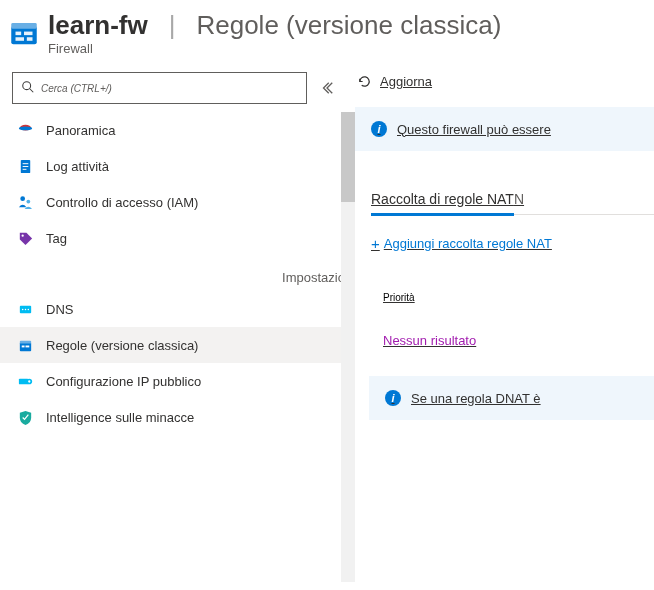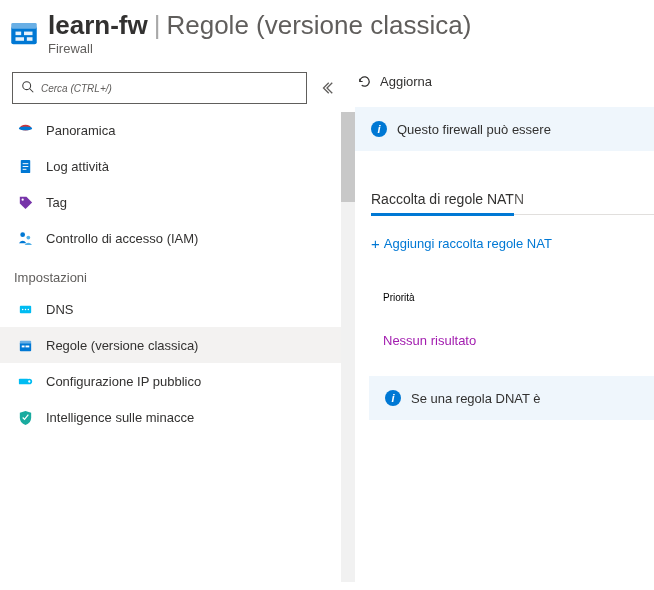--- a/index.html
+++ b/index.html
@@ -2,49 +2,49 @@
 <html><head>
   <meta charset="utf-8">
   <style>
     * { margin: 0; padding: 0; box-sizing: border-box; font-family: 'Segoe UI', Arial, sans-serif; }
     body { width: 654px; height: 590px; overflow: hidden; background: #fff; color: #323130; font-size: 13px; }
 
     .header { padding: 10px 0 6px 0; display: flex; align-items: flex-start; }
     .header-icon { width: 48px; display: flex; justify-content: center; padding-top: 6px; }
     .header-icon svg { width: 34px; height: 34px; }
     .header-text { flex: 1; }
-    .header-title-row { display: flex; align-items: center; gap: 6px; }
+    .header-title-row { display: flex; align-items: center; gap: 21px; }
     .resource-name { font-size: 26px; font-weight: 600; color: #323130; }
     .title-sep { color: #a8a8a8; font-size: 26px; font-weight: 300; }
     .page-title { font-size: 26px; font-weight: 300; color: #605e5c; }
     .resource-type { font-size: 13px; color: #605e5c; margin-top: 0; }
 
     .content-split { display: flex; height: calc(590px - 70px); }
 
     .left-panel { width: 355px; border-right: none; position: relative; }
     .search-row { padding: 10px 12px 8px 12px; display: flex; align-items: center; }
     .search-box { flex: 1; border: 1px solid #605e5c; height: 32px; display: flex; align-items: center; padding: 0 8px; }
     .search-box input { border: none; outline: none; flex: 1; font-size: 10px; }
     .search-box input::placeholder { color: #605e5c; font-style: italic; }
     .search-icon svg { width: 14px; height: 14px; margin-right: 6px; }
     .collapse-btn { width: 32px; height: 32px; display: flex; align-items: center; justify-content: center; margin-left: 4px; cursor: pointer; }
     .collapse-btn svg { width: 14px; height: 14px; }
 
     .nav-wrap { position: relative; height: calc(100% - 50px); }
     .nav-scrollbar { position: absolute; right: 0; top: 0; width: 14px; height: 100%; background: #f1f1f1; }
     .nav-thumb { width: 100%; height: 90px; background: #c8c8c8; position: absolute; top: 0; }
-    .nav-list { padding-right: 0; }
+    .nav-list { padding-right: 0; text-align: right; }
 
     .nav-item { height: 36px; display: flex; align-items: center; padding-left: 16px; gap: 12px; cursor: pointer; color: #323130; font-size: 13px; }
     .nav-item.selected { background: #f3f2f1; }
     .nav-icon { width: 18px; height: 18px; display: flex; align-items: center; justify-content: center; }
     .nav-icon svg { width: 17px; height: 17px; }
     .section-header { padding: 14px 0 6px 14px; font-size: 13px; color: #605e5c; }
 
-    .right-panel { flex: 1; padding: 10px 0 0 0; position: relative; overflow: hidden; }
+    .right-panel { flex: 1; padding: 10px 0 0 0; position: relative; overflow: hidden; text-decoration: underline; }
     .refresh-row { padding: 2px 0 18px 2px; display: flex; align-items: center; gap: 8px; cursor: pointer; }
     .refresh-row svg { width: 15px; height: 15px; }
 
     .info-banner { background: #eff6fc; padding: 14px 16px; display: flex; align-items: center; gap: 10px; color: #323130; font-size: 13px; }
     .info-circle { width: 16px; height: 16px; border-radius: 50%; background: #0078d4; color: #fff; display: flex; align-items: center; justify-content: center; font-size: 11px; font-weight: 700; font-style: italic; flex-shrink: 0; }
 
     .tabs-row { margin: 40px 0 0 16px; display: flex; border-bottom: 1px solid #e1dfdd; }
     .tab { padding-bottom: 6px; cursor: pointer; font-size: 14px; color: #605e5c; }
     .tab.active { border-bottom: 3px solid #0078d4; color: #323130; margin-bottom: -2px; }
 
@@ -120,37 +120,37 @@
                 <line x1="6" y1="9" x2="12" y2="9" stroke="#fff" stroke-width="1"></line>
                 <line x1="6" y1="12" x2="10" y2="12" stroke="#fff" stroke-width="1"></line>
               </svg>
           </span>
           <span>Log attività</span>
         </div>
 
         <div class="nav-item">
           <span class="nav-icon">
             <svg viewBox="0 0 18 18">
-                <path d="M3 3 L10 3 L16 9 L9 16 L3 10 Z" fill="#7734a9"></path>
-                <circle cx="6" cy="6" r="1.2" fill="#fff"></circle>
-              </svg>
-          </span>
-          <span>Tag</span>
-        </div>
-
-        <div class="nav-item">
-          <span class="nav-icon">
-            <svg viewBox="0 0 18 18">
                 <circle cx="6" cy="5" r="2.5" fill="#0078d4"></circle>
                 <path d="M2 14 Q6 9 10 14" fill="#0078d4"></path>
                 <circle cx="12" cy="8" r="2" fill="#50b0e8"></circle>
                 <path d="M8 16 Q12 11 16 16" fill="#50b0e8"></path>
               </svg>
           </span>
           <span>Controllo di accesso (IAM)</span>
+        </div>
+
+        <div class="nav-item">
+          <span class="nav-icon">
+            <svg viewBox="0 0 18 18">
+                <path d="M3 3 L10 3 L16 9 L9 16 L3 10 Z" fill="#7734a9"></path>
+                <circle cx="6" cy="6" r="1.2" fill="#fff"></circle>
+              </svg>
+          </span>
+          <span>Tag</span>
         </div>
 
         <div class="section-header">Impostazioni</div>
 
         <div class="nav-item">
           <span class="nav-icon">
             <svg viewBox="0 0 18 18">
                 <rect x="3" y="5" width="12" height="8" rx="1" fill="#00bcf2"></rect>
                 <circle cx="6" cy="9" r="0.8" fill="#fff"></circle>
                 <circle cx="9" cy="9" r="0.8" fill="#fff"></circle>

